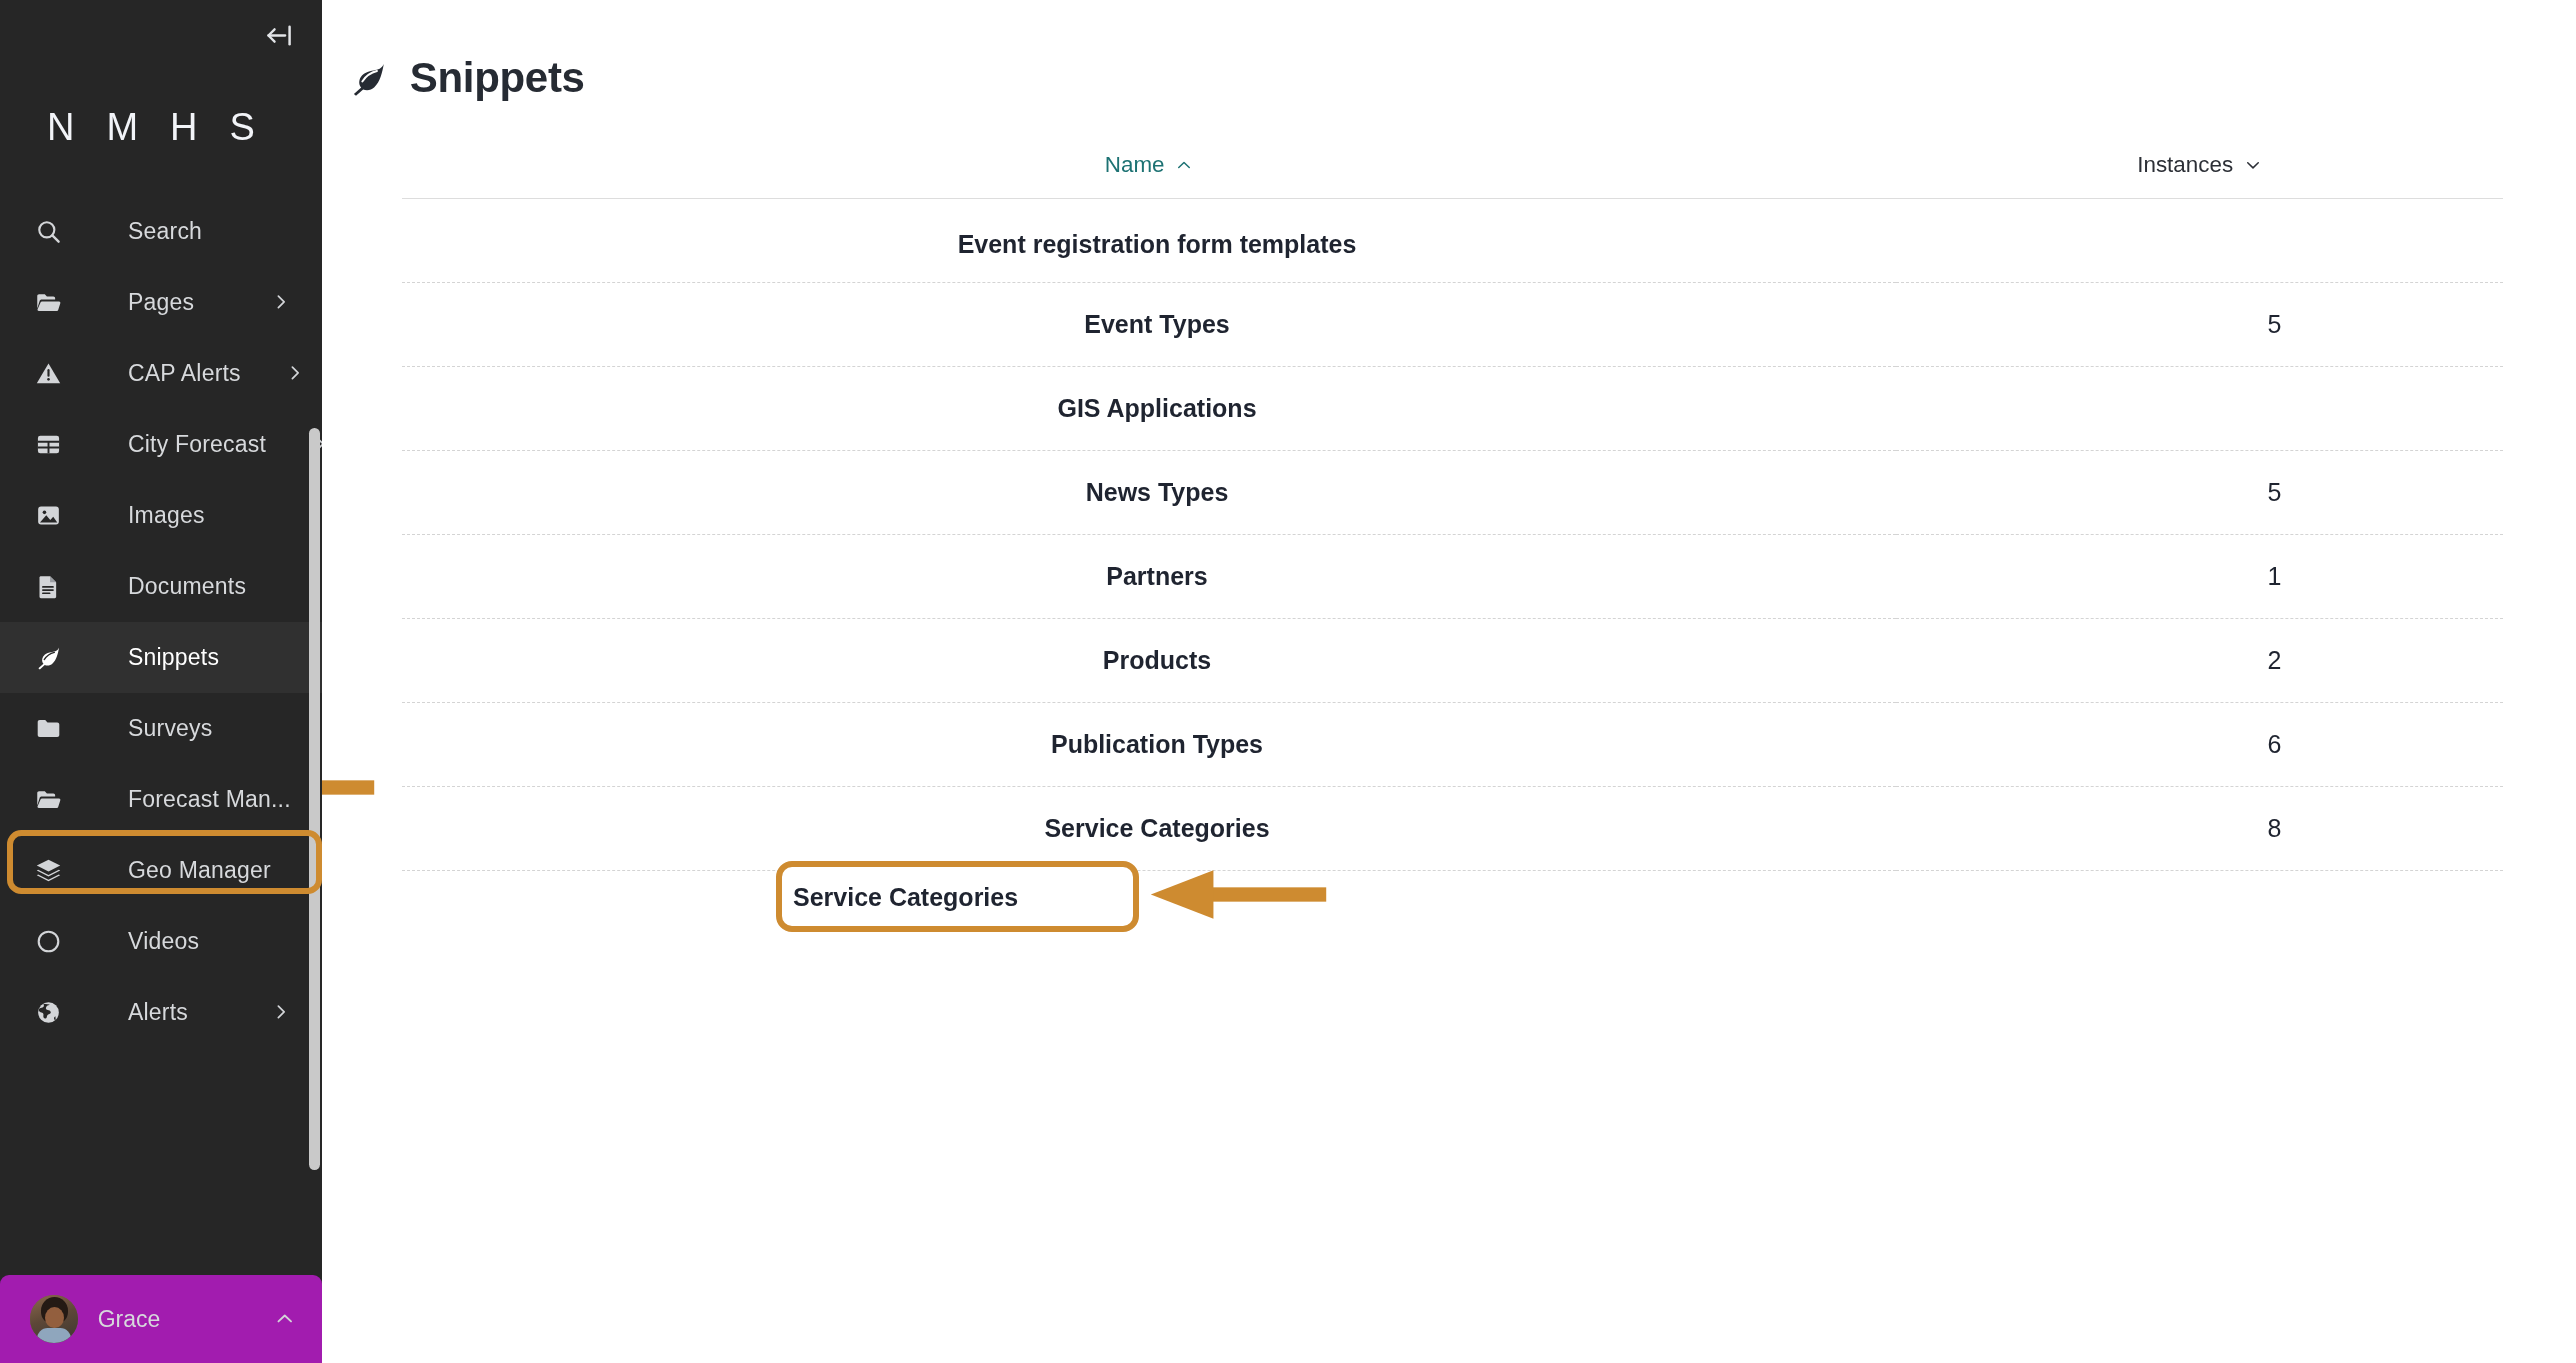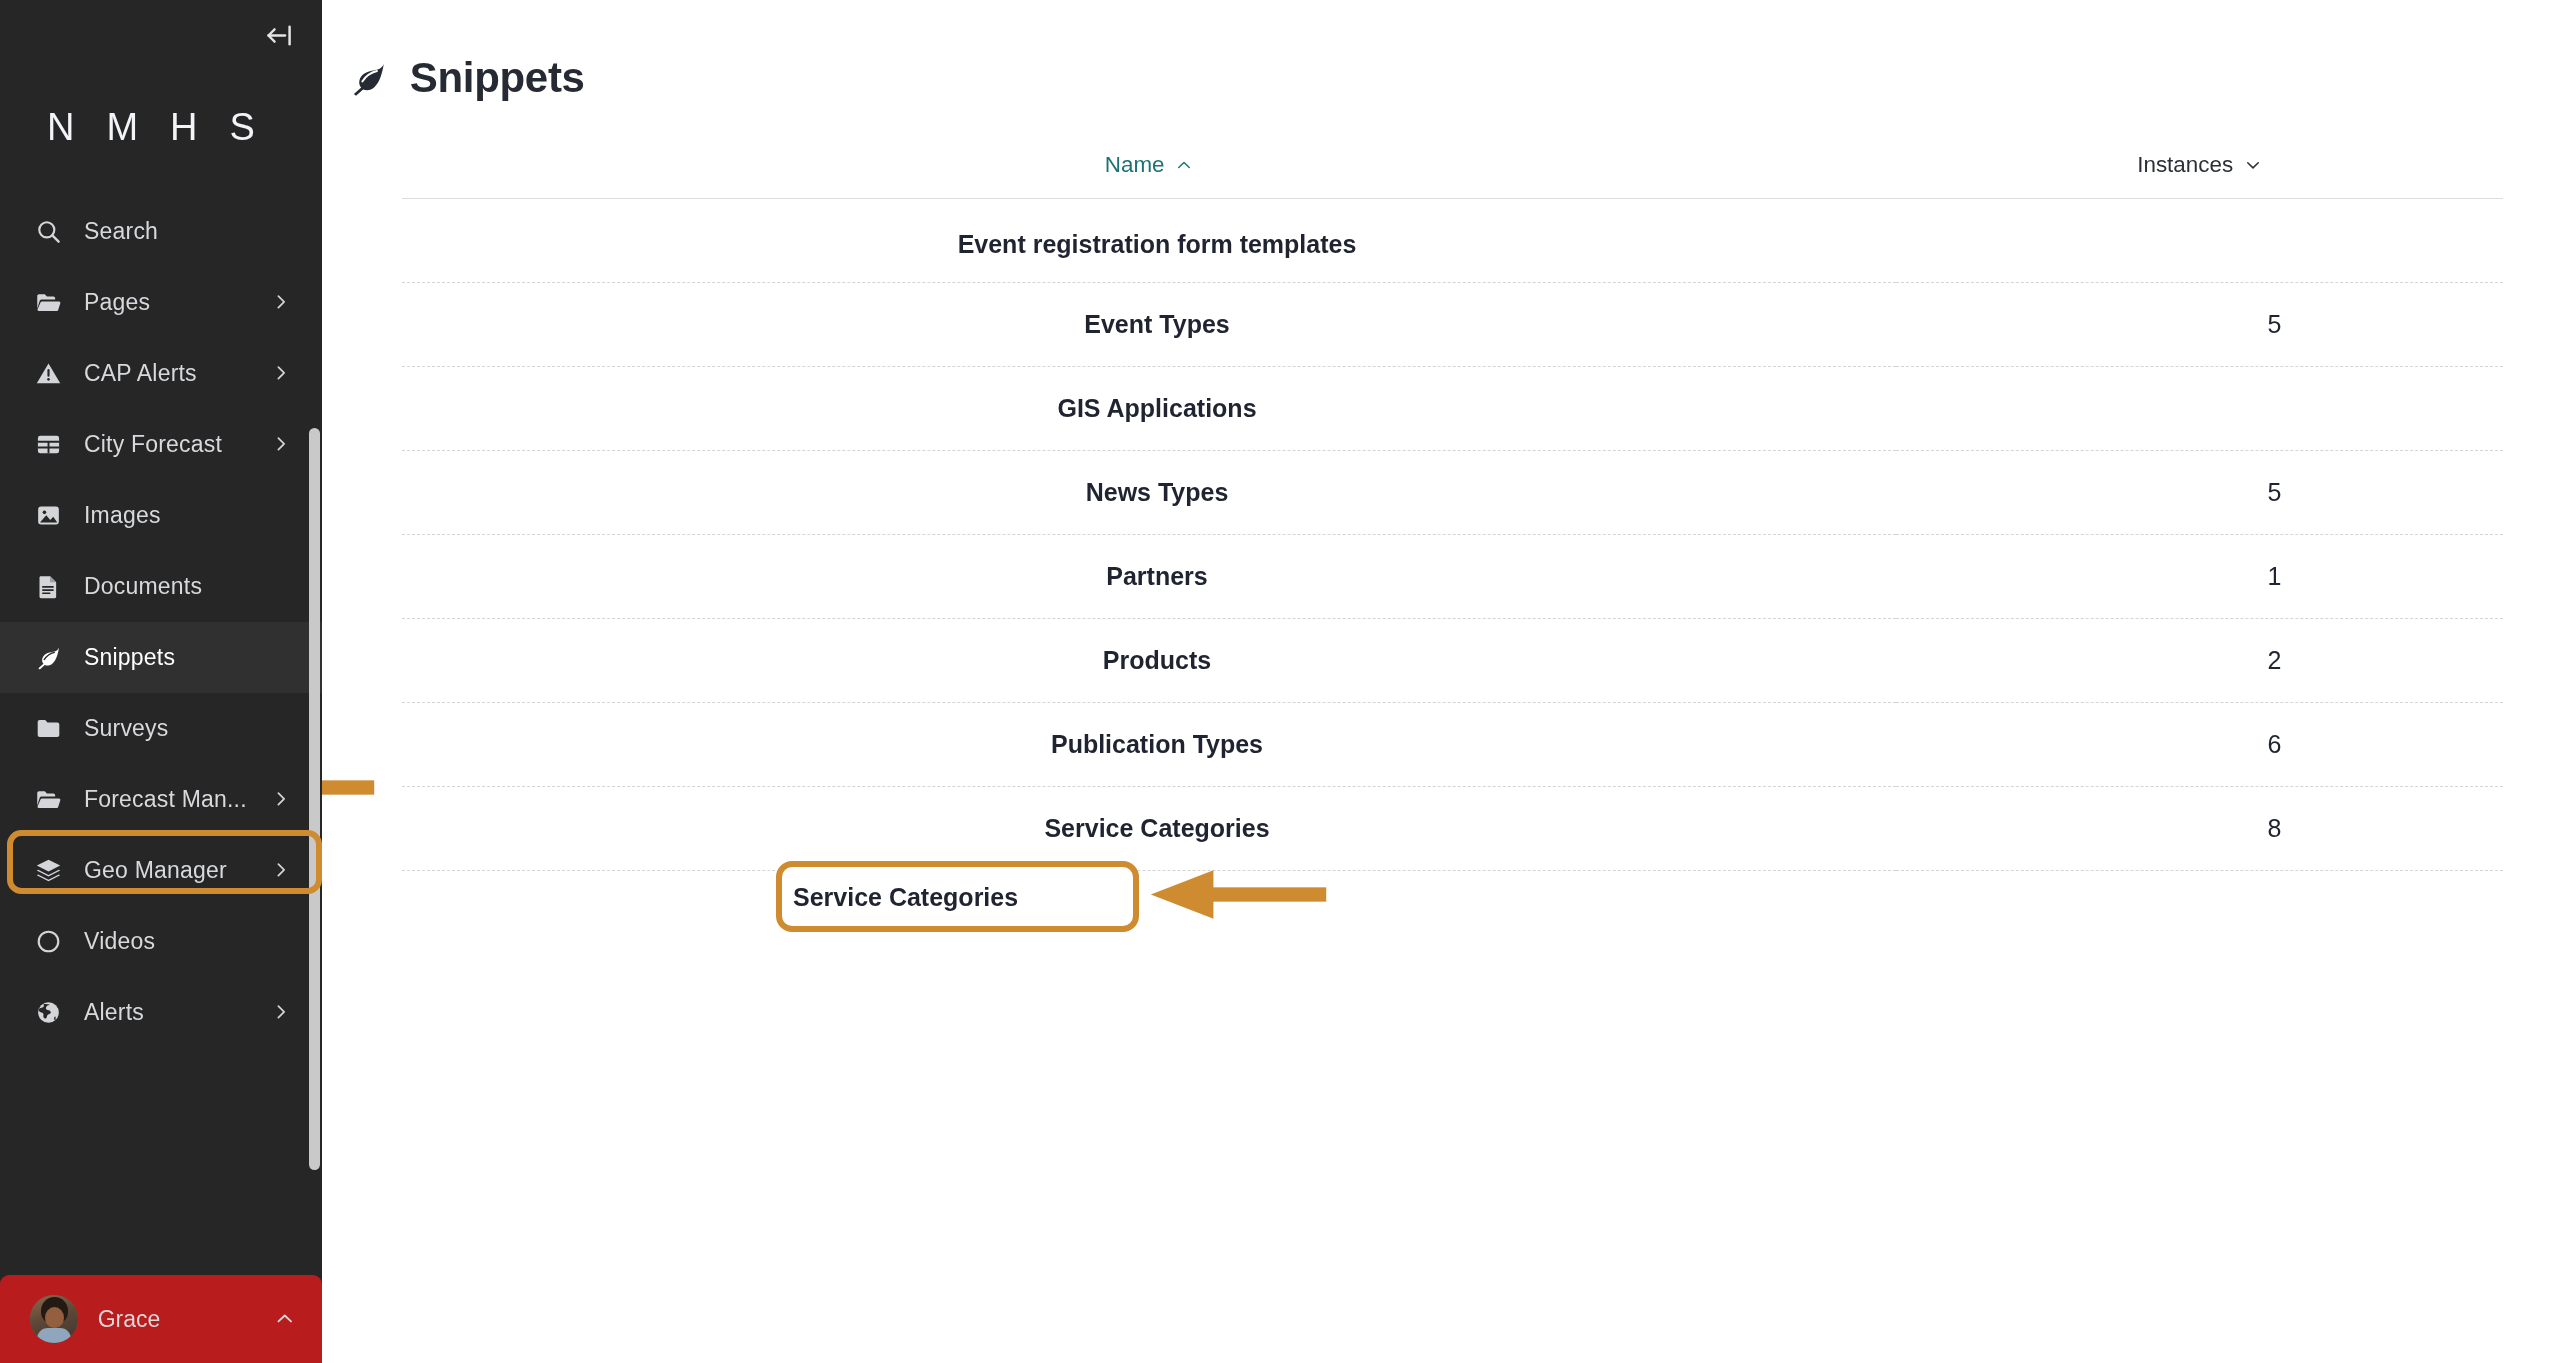--- a/index.html
+++ b/index.html
@@ -66,20 +66,21 @@
 
   .nav-item {
     position: relative;
     height: 71px;
     display: flex;
     align-items: center;
     padding-left: 30px;
     padding-right: 30px;
     cursor: pointer;
     color: #d3d5d8;
+    gap: 44px;
   }
   .nav-item .nav-icon {
     width: 36px;
     height: 36px;
     flex: 0 0 36px;
     display: flex;
     align-items: center;
     justify-content: center;
     margin-right: 18px;
   }
@@ -125,21 +126,21 @@
     border-radius: 5.4px;
     z-index: 30;
   }
 
   .user-bar {
     position: absolute;
     left: 0;
     bottom: 0;
     width: 322px;
     height: 88px;
-    background: #b91c1c;
+    background: #a21caf;
     display: flex;
     align-items: center;
     padding-left: 30px;
     padding-right: 25px;
     cursor: pointer;
     border-top-left-radius: 9px;
     border-top-right-radius: 9px;
   }
   .avatar {
     width: 48px;

